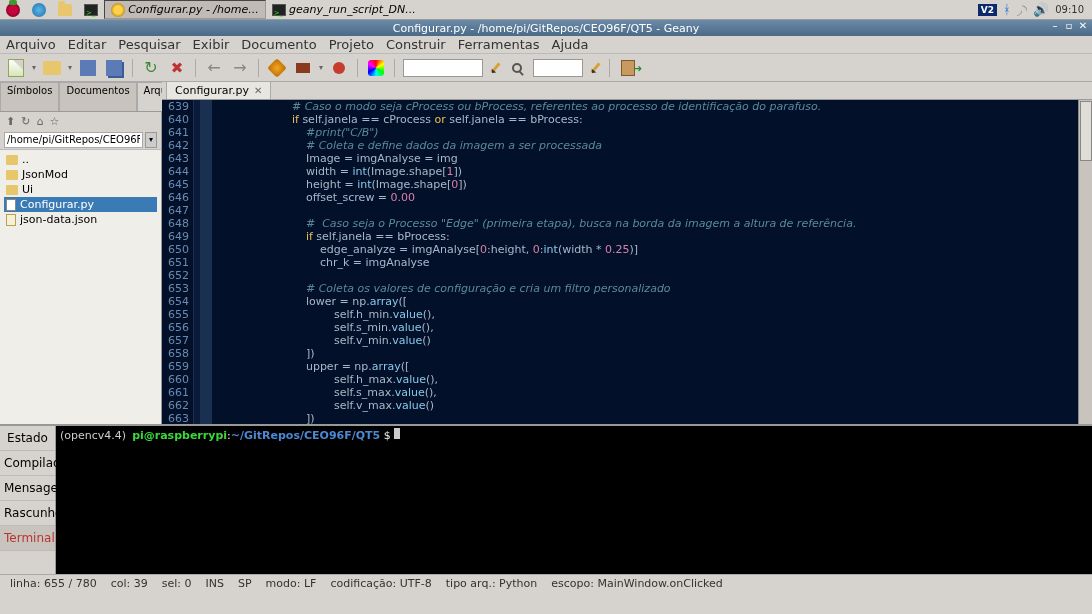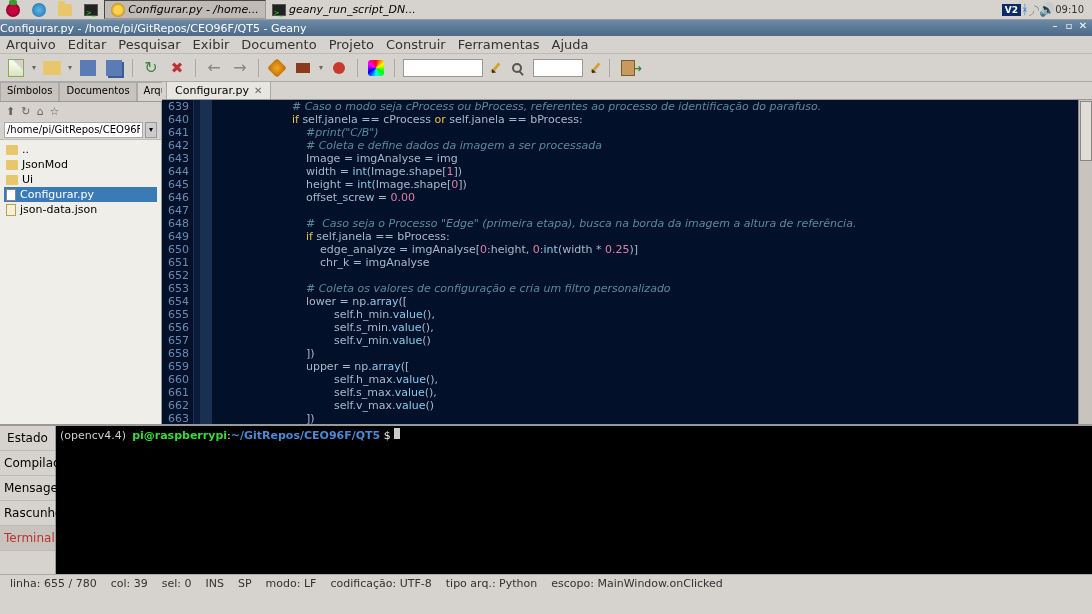--- a/index.html
+++ b/index.html
@@ -1,36 +1,36 @@
 <!DOCTYPE html>
 <html><head>
 <meta charset="utf-8">
 <style>
 * { margin: 0; padding: 0; box-sizing: border-box; font-family: "DejaVu Sans", Arial, sans-serif; font-size: 11px; }
 body { background: #d6d3ce; width: 1092px; height: 614px; overflow: hidden; }
 
 .taskbar { height: 20px; background: #d6d3ce; display: flex; align-items: center; border-bottom: 1px solid #999; }
 .taskbar-item { display: flex; align-items: center; padding: 0 6px; height: 100%; font-size: 10px; font-style: italic; }
 .taskbar-item.active { background: #c0bcb5; border: 1px inset #999; }
-.taskbar-right { margin-left: auto; display: flex; align-items: center; padding-right: 8px; }
+.taskbar-right { margin-left: auto; display: flex; align-items: center; gap: 6px; padding-right: 8px; }
 .rasp-icon { width:14px; height:14px; background: radial-gradient(circle, #c7053d 40%, #8a0329 70%); border-radius: 50%; position:relative;}
 .rasp-icon::before{content:"";position:absolute;top:-3px;left:3px;width:8px;height:5px;background:#3a9b2e;border-radius:2px;}
 .globe-icon{width:14px;height:14px;border-radius:50%;background:radial-gradient(circle,#5bb6e8,#1e6fa8);}
 .folder-icon{width:14px;height:12px;background:#e8c66b;border-radius:2px 2px 0 0;position:relative;}
 .folder-icon::before{content:"";position:absolute;top:-3px;left:0;width:7px;height:3px;background:#e8c66b;border-radius:2px 2px 0 0;}
 .term-icon{width:14px;height:12px;background:#222;border:1px solid #555;}
 .term-icon::after{content:">_";color:#0f0;font-size:7px;line-height:10px;padding-left:1px;}
 .geany-tb-icon{width:14px;height:14px;background:radial-gradient(circle,#ffd24a 40%,#b37a12 80%);border-radius:50%;}
 .vnc-badge{background:#0a2a6b;color:#fff;font-size:9px;padding:1px 3px;font-weight:bold;}
 .bt-icon{color:#2a6ed2;font-size:13px;}
 .wifi-icon{color:#888;font-size:13px;}
 .snd-icon{color:#666;font-size:13px;}
 .clock{font-size:10px;color:#333;}
 
-.titlebar { height: 16px; background: linear-gradient(#6b8aa8,#4a6a88); color:#fff; font-size:10px; display:flex; align-items:center; justify-content:flex-start; position:relative;}
+.titlebar { height: 16px; background: linear-gradient(#6b8aa8,#4a6a88); color:#fff; font-size:10px; display:flex; align-items:center; justify-content:center; position:relative;}
 .titlebar-controls{position:absolute;right:4px;top:1px;display:flex;gap:4px;}
 .titlebar-controls span{width:10px;height:10px;display:inline-flex;align-items:center;justify-content:center;color:#fff;cursor:pointer;font-size:10px;line-height:10px;}
 
 .menubar { height: 18px; background:#d6d3ce; display:flex; align-items:center; padding:0 6px; gap:12px; border-bottom:1px solid #bbb;}
 .menubar span{font-size:13px;color:#333;cursor:pointer;}
 
 .toolbar { height: 28px; background:#d6d3ce; display:flex; align-items:center; padding:0 6px; gap:6px; border-bottom:1px solid #aaa;}
 .tb-btn{width:20px;height:20px;display:flex;align-items:center;justify-content:center;cursor:pointer;font-size:13px;}
 .tb-sep{width:1px;height:18px;background:#aaa;margin:0 2px;}
 .tb-input{height:18px;border:1px solid #999;background:#fff;padding:0 3px;font-size:10px;}
@@ -50,21 +50,21 @@
 .clrpick{width:16px;height:16px;background:conic-gradient(red,yellow,lime,cyan,blue,magenta,red);border-radius:3px;}
 .pencil{width:3px;height:12px;background:#d8a030;transform:rotate(40deg);position:relative;}
 .pencil::after{content:"";position:absolute;bottom:-3px;left:-1px;border:3px solid transparent;border-top-color:#333;}
 .exit-door{width:14px;height:16px;background:#c99a5e;border:1px solid #7a5a2e;position:relative;}
 .exit-door::after{content:"➜";position:absolute;right:-8px;top:2px;color:#2a8a2a;font-size:10px;}
 .magnify{width:10px;height:10px;border:2px solid #555;border-radius:50%;position:relative;}
 .magnify::after{content:"";position:absolute;width:6px;height:2px;background:#555;transform:rotate(45deg);bottom:-3px;right:-4px;}
 
 .main { display:flex; height: 342px; }
 .sidebar { width: 162px; background:#d6d3ce; border-right:1px solid #999; display:flex; flex-direction:column;}
-.sb-tabs{display:flex;height:20px;border-bottom:1px solid #999;}
+.sb-tabs{display:flex;height:30px;border-bottom:1px solid #999;}
 .sb-tab{flex:0 0 auto;padding:2px 6px;font-size:10px;background:#c8c4bd;border:1px solid #aaa;border-bottom:none;cursor:pointer;}
 .sb-tab.active{background:#d6d3ce;}
 .sb-icons{height:18px;display:flex;align-items:center;gap:6px;padding:0 6px;font-size:11px;color:#666;}
 .filter-row{display:flex;align-items:center;height:20px;padding:0 4px;gap:4px;}
 .filter-row input{flex:1;height:16px;border:1px solid #aaa;font-size:10px;padding:0 2px;}
 .path-row{display:flex;align-items:center;height:20px;padding:0 4px;gap:2px;border-bottom:1px solid #bbb;}
 .path-row input{flex:1;height:16px;border:1px solid #aaa;font-size:10px;padding:0 2px;}
 .path-row .dd{width:12px;height:16px;background:#ccc;border:1px solid #999;display:flex;align-items:center;justify-content:center;font-size:8px;cursor:pointer;}
 .tree{flex:1;padding:2px 4px;background:#efeee9;overflow:auto;font-size:10px;}
 .tree-item{padding:1px 2px;display:flex;align-items:center;gap:4px;cursor:pointer;}

